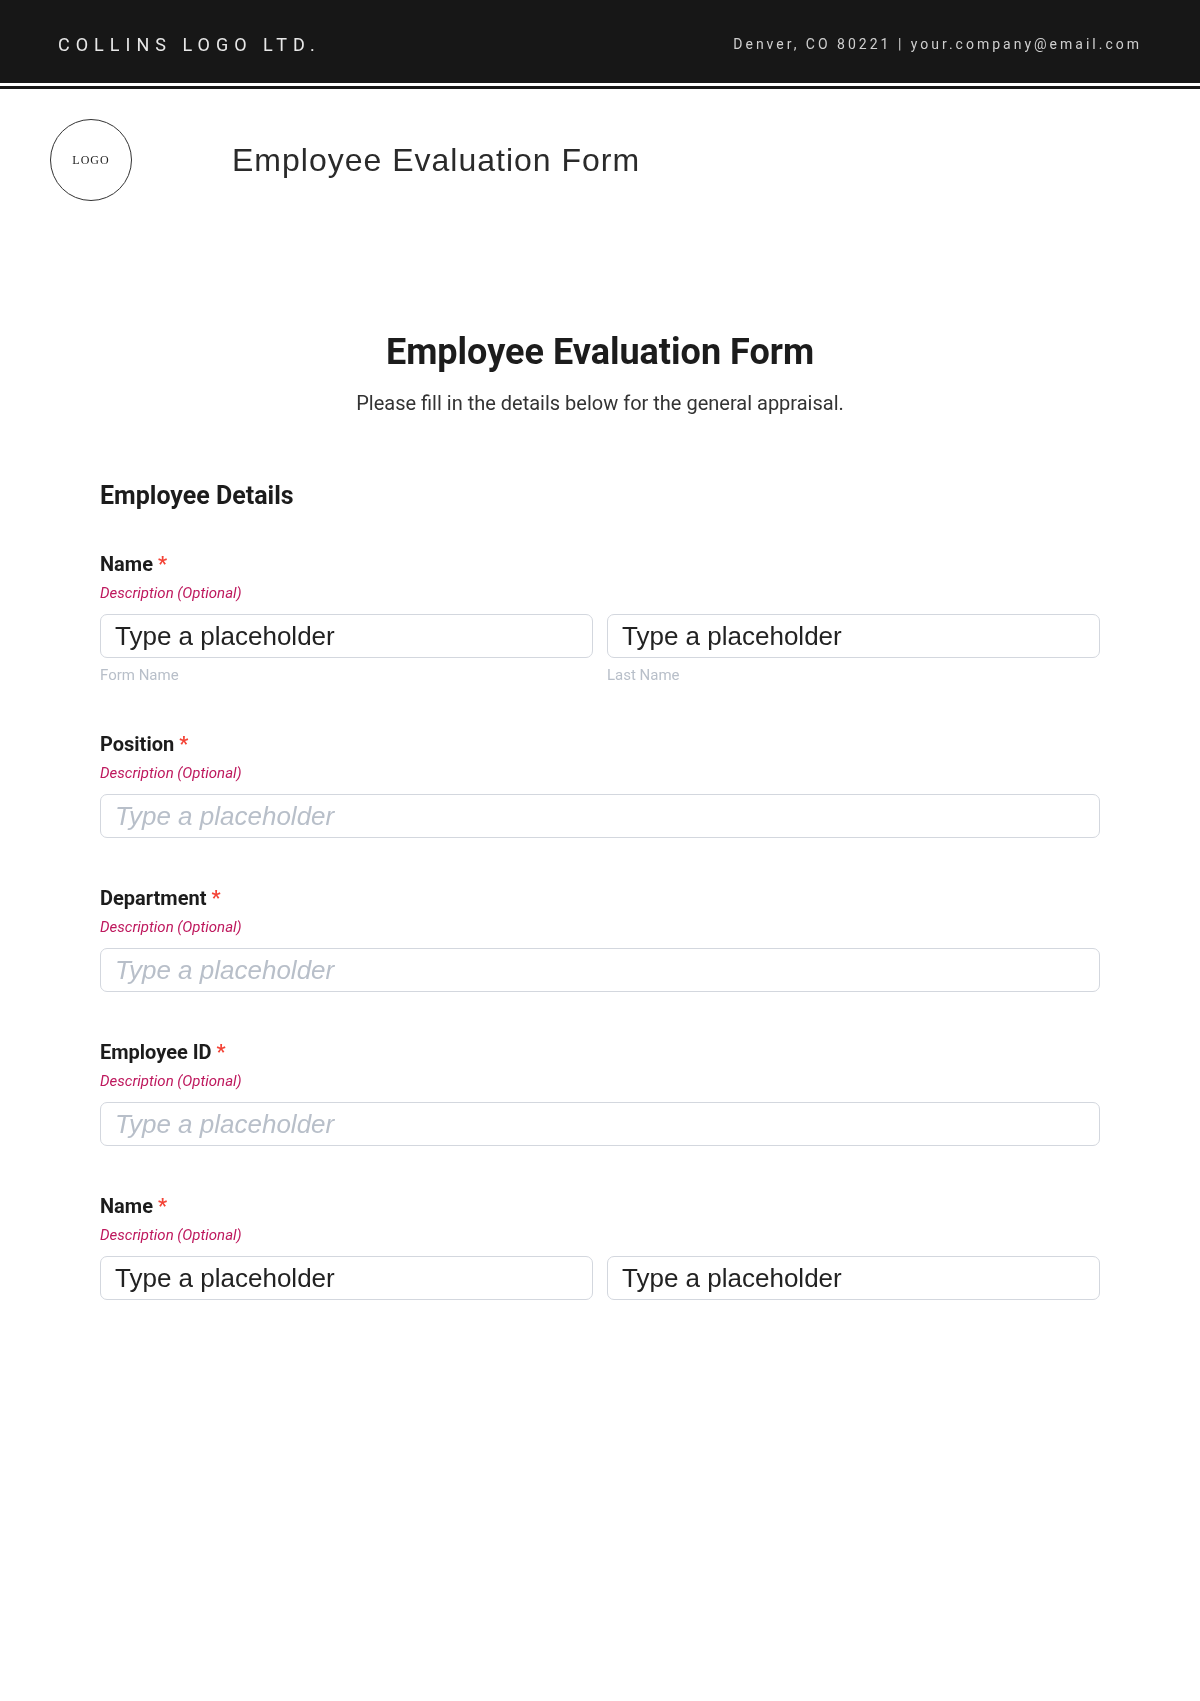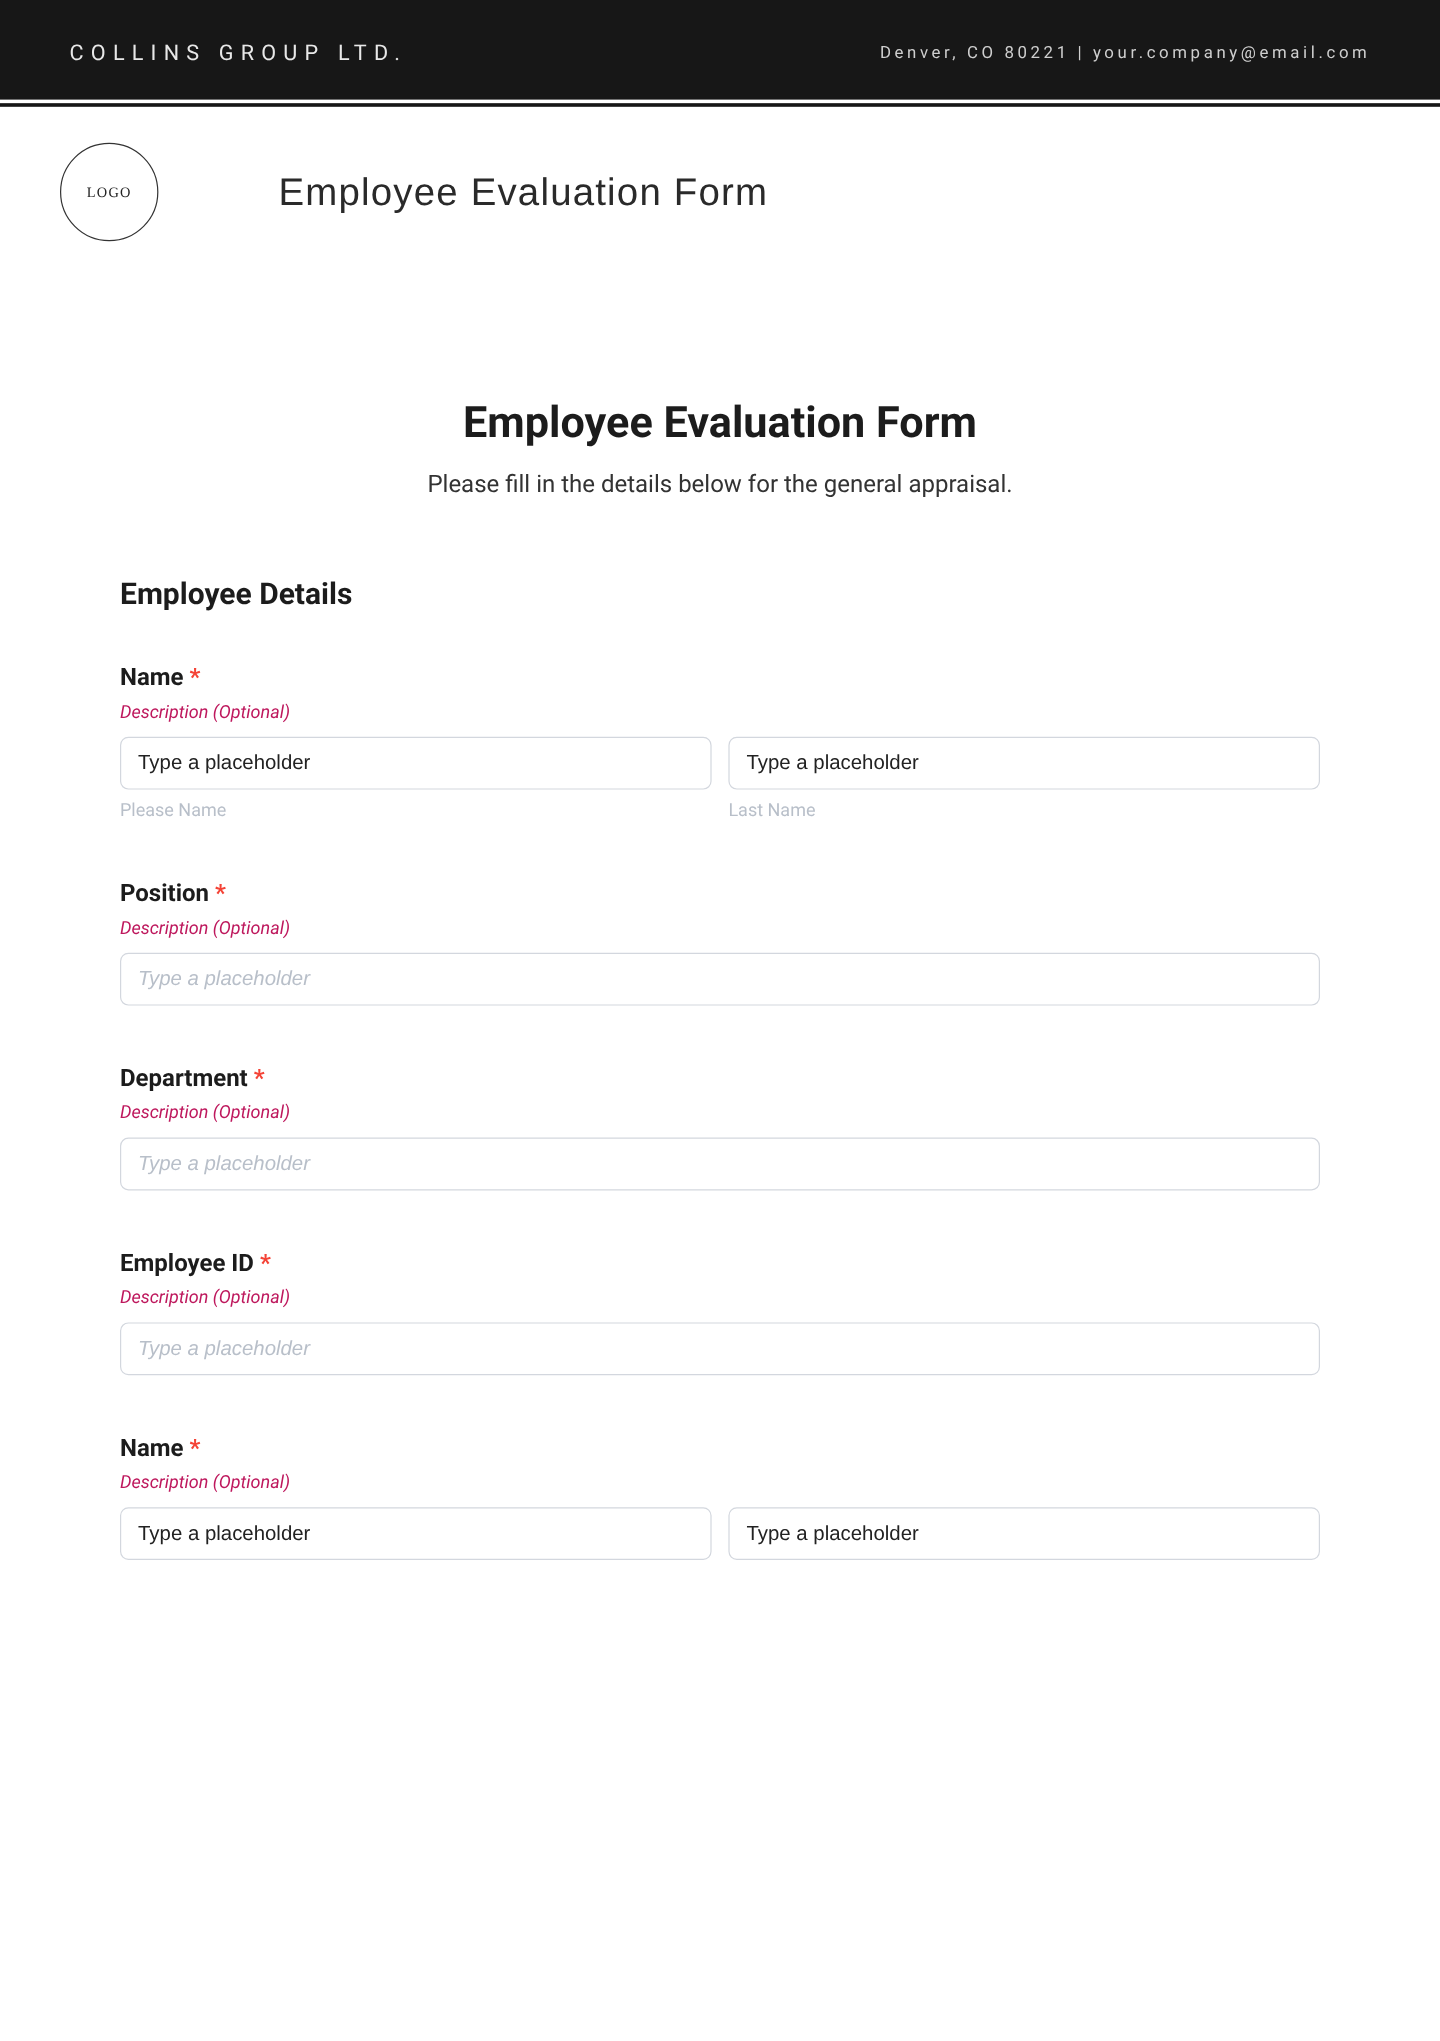--- a/index.html
+++ b/index.html
@@ -99,21 +99,21 @@
     display: flex;
     gap: 14px;
   }
   .input-col { flex: 1; }
   input[type=text] {
     width: 100%;
     height: 44px;
     border: 1px solid #d3d7de;
     border-radius: 7px;
     padding: 0 14px;
-    font-size: 17px;
+    font-size: 26px;
     color: #222;
     background: #fff;
     outline: none;
   }
   input[type=text]::placeholder {
     color: #b8bfc9;
     font-style: italic;
   }
   .filled-text {
     
@@ -121,21 +121,21 @@
   .sublabel {
     font-size: 15px;
     color: #b8bfc9;
     margin-top: 8px;
   }
 </style>
 </head>
 <body>
 
 <div class="topbar">
-  <div class="company">COLLINS GROUP LTD.</div>
+  <div class="company">COLLINS LOGO LTD.</div>
   <div class="contact">
     <div>Denver, CO 80221 | your.company@email.com</div>
   </div>
 </div>
 <div class="topbar-border"></div>
 
 <div class="header-row">
   <div class="logo-circle">LOGO</div>
   <div class="doc-title">Employee Evaluation Form</div>
 </div>
@@ -148,21 +148,21 @@
 
   <div class="field">
     <div class="field-label">
       <span>Name</span>
       <span class="req">*</span>
     </div>
     <div class="field-desc">Description (Optional)</div>
     <div class="input-row">
       <div class="input-col">
         <input type="text" class="filled-text" value="Type a placeholder" style="">
-        <div class="sublabel">Please Name</div>
+        <div class="sublabel">Form Name</div>
       </div>
       <div class="input-col">
         <input type="text" class="filled-text" value="Type a placeholder" style="">
         <div class="sublabel">Last Name</div>
       </div>
     </div>
   </div>
 
   <div class="field">
     <div class="field-label">

